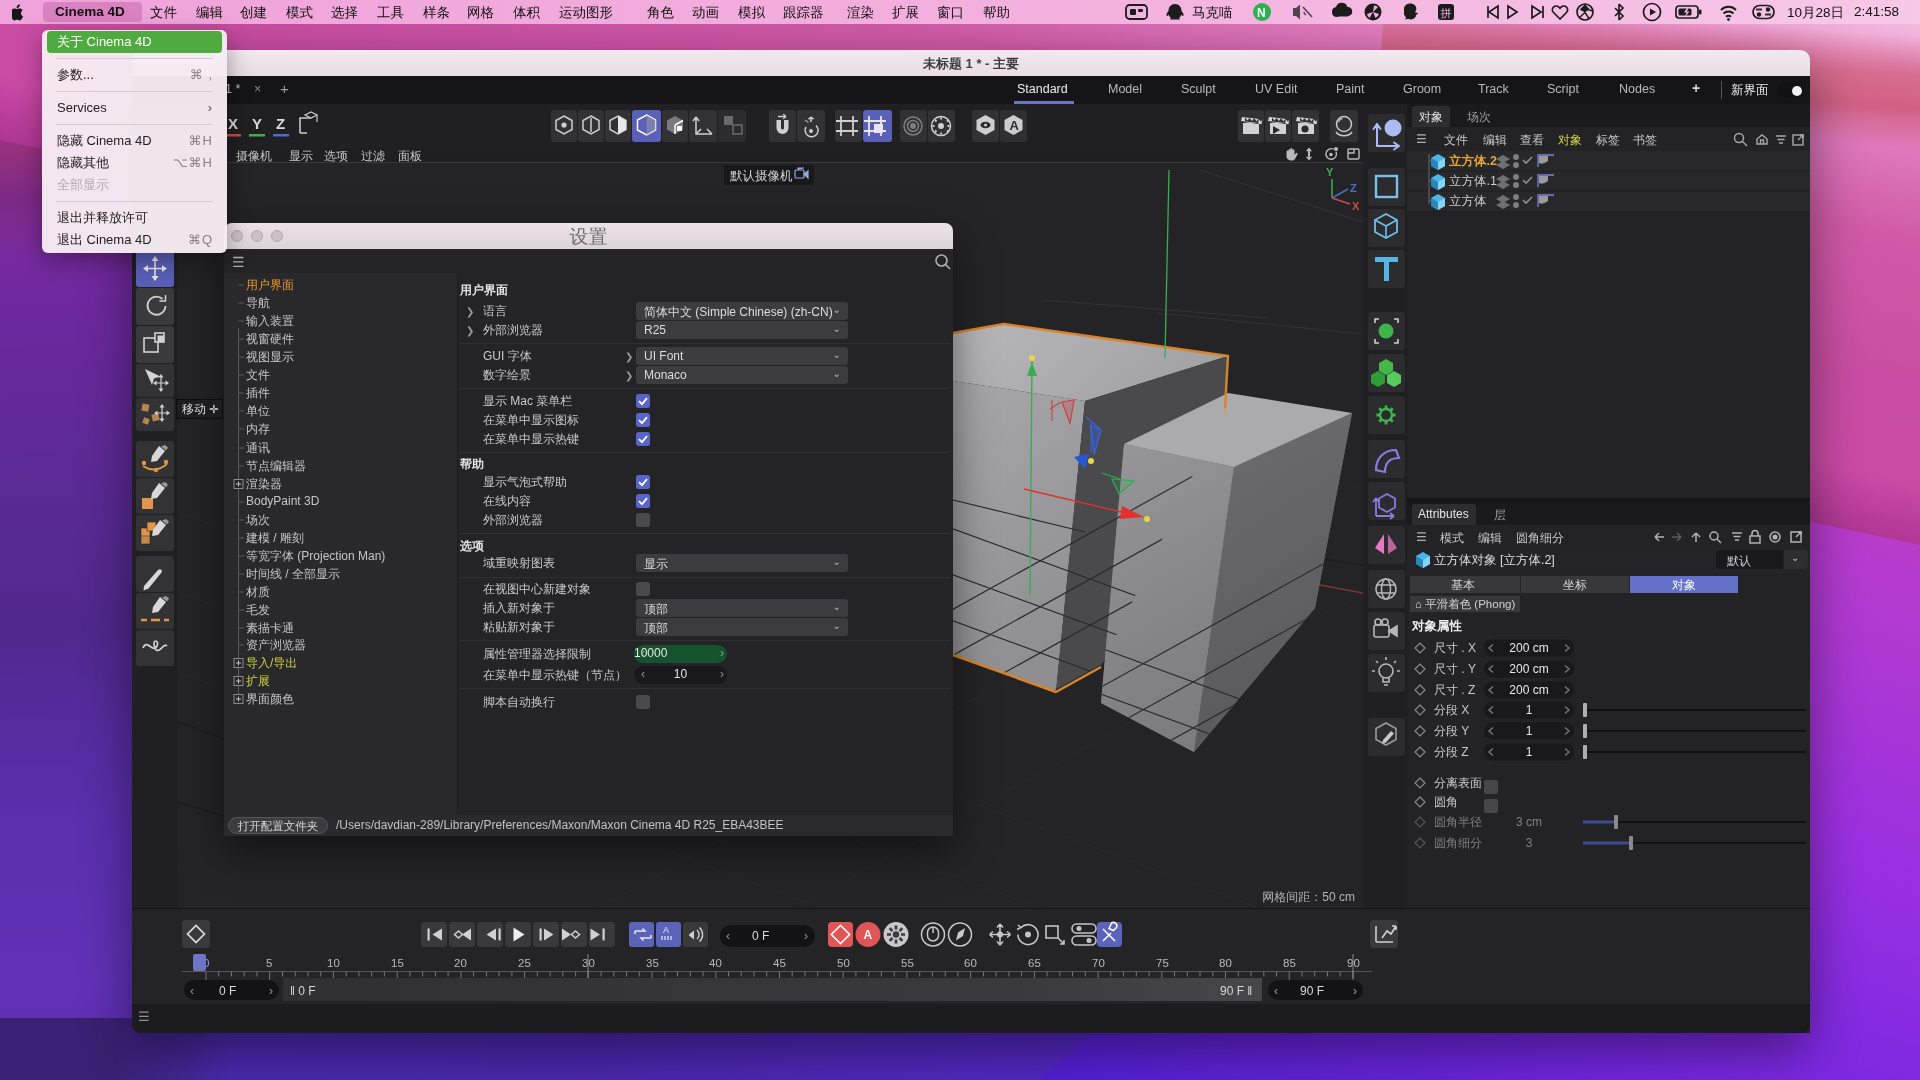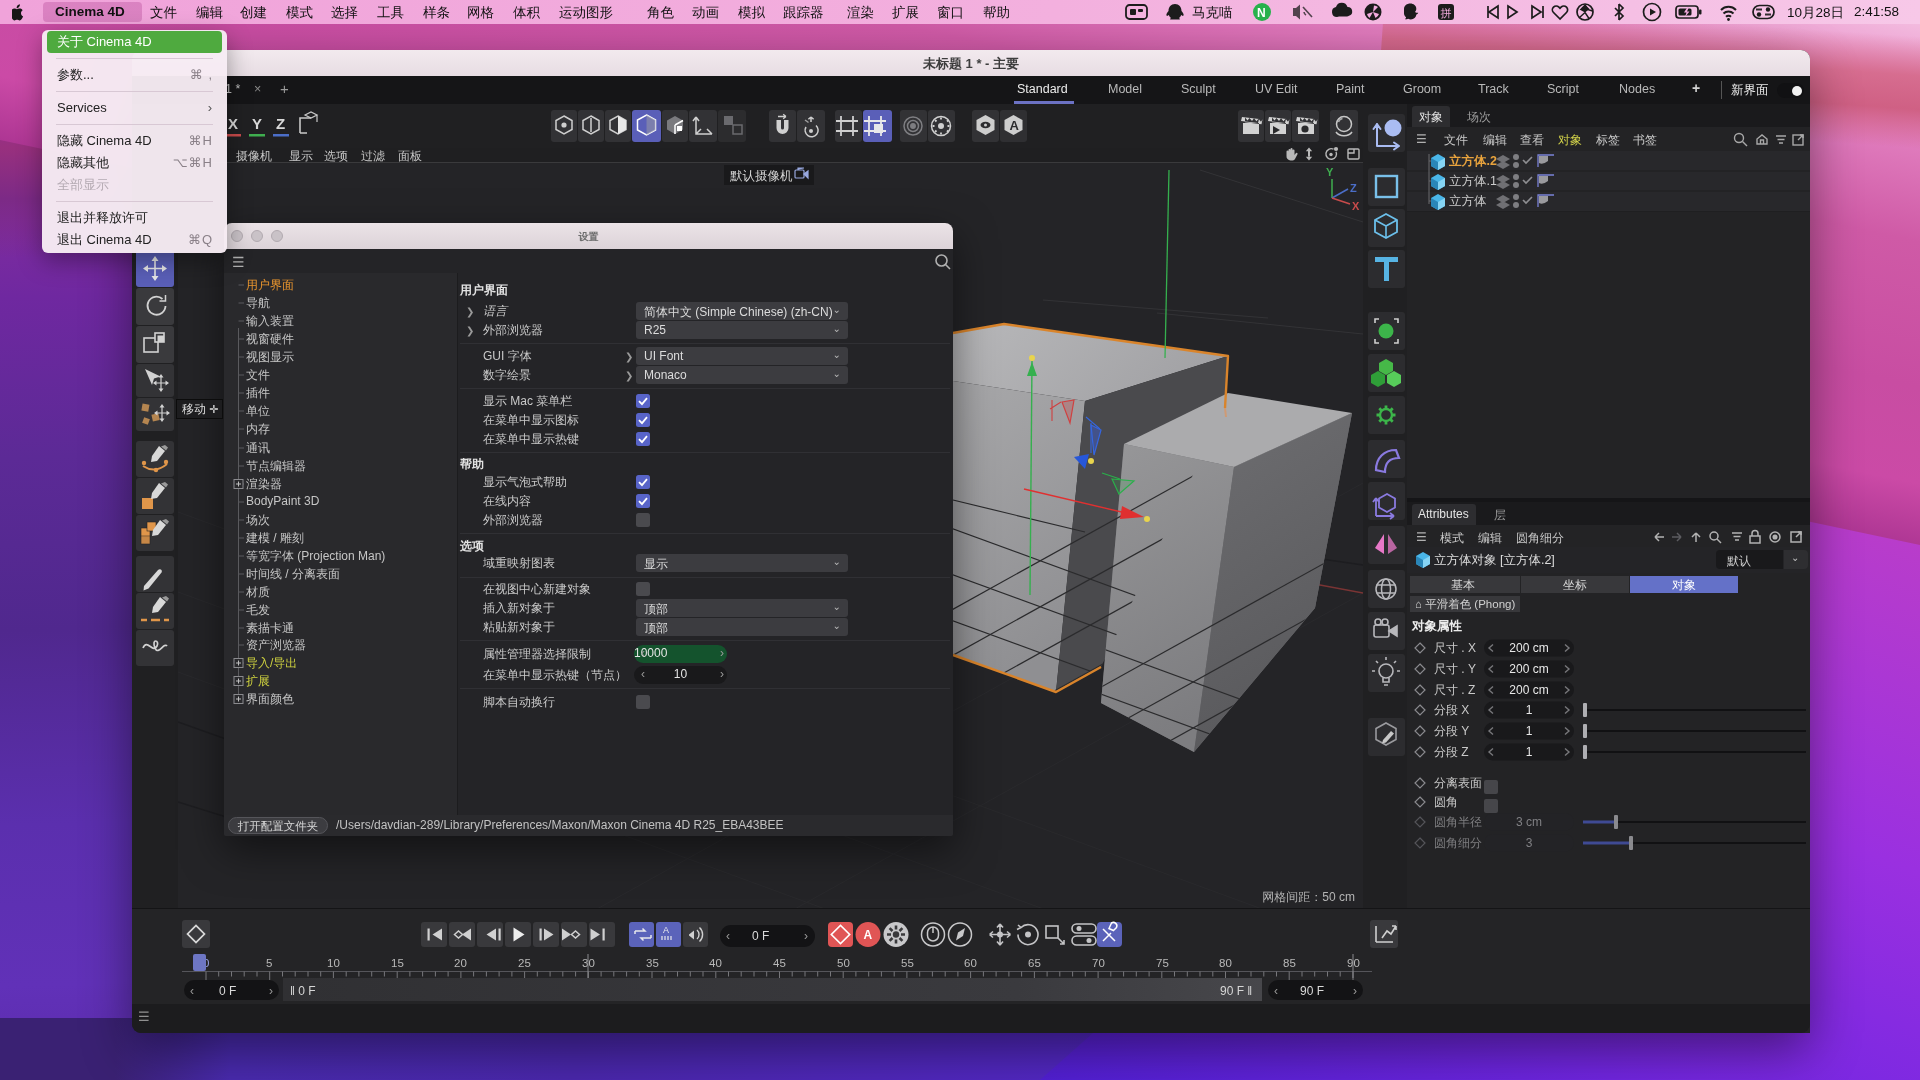--- a/index.html
+++ b/index.html
@@ -27,21 +27,21 @@
 #tabstrip{left:132px;top:76px;width:1678px;height:28px;background:#151517;color:#b9b9b9;font-size:12.5px}
 #toolbar{left:132px;top:104px;width:1678px;height:44px;background:#202022}
 #vpmenu{left:178px;top:148px;width:1185px;height:14px;color:#c6c6c6;font-size:12px}
 #lefttools{left:132px;top:104px;width:46px;height:804px;background:#202022}
 #rightdock{left:1363px;top:104px;width:44px;height:929px;background:#202022}
 #rpanel{left:1407px;top:104px;width:403px;height:929px;background:#232325}
 #timeline{left:132px;top:908px;width:1678px;height:96px;background:#242426}
 #statusbar{left:132px;top:1004px;width:1678px;height:29px;background:#1c1c1e;border-radius:0 0 9px 9px}
 
 #dlg{left:224px;top:223px;width:729px;height:613px;background:#242427;border-radius:8px 8px 2px 2px;box-shadow:0 14px 40px rgba(0,0,0,.5)}
-#dlgtitle{left:224px;top:223px;width:729px;height:26px;background:linear-gradient(#ebe3e7,#dcd3d8);border-radius:8px 8px 0 0;text-align:center;line-height:27px;font-size:10px;font-weight:700;color:#6e6e6e}
+#dlgtitle{left:224px;top:223px;width:729px;height:26px;background:linear-gradient(#ebe3e7,#dcd3d8);border-radius:8px 8px 0 0;text-align:center;line-height:27px;font-size:19px;font-weight:400;color:#6e6e6e}
 .tl{position:absolute;top:230px;width:12px;height:12px;border-radius:50%;background:#c9c2c7;border:0.5px solid #b2aab0}
 .t{position:absolute;white-space:nowrap}
 .g12{font-size:12px;color:#c8c8c8}
 </style></head>
 <body>
 <div id="wp0" class="a"></div>
 <div id="wpb" class="a"></div>
 <div id="wpr" class="a"></div>
 <div id="wpl" class="a"></div>
 <div id="wp1" class="a"></div>
@@ -978,35 +978,35 @@
       <div class="t" style="left:22px;top:112px;color:#c6c6c6">插件</div>
       <div class="t" style="left:22px;top:130px;color:#c6c6c6">单位</div>
       <div class="t" style="left:22px;top:148px;color:#c6c6c6">内存</div>
       <div class="t" style="left:22px;top:167px;color:#c6c6c6">通讯</div>
       <div class="t" style="left:22px;top:185px;color:#c6c6c6">节点编辑器</div>
       <div class="t" style="left:22px;top:203px;color:#c6c6c6">渲染器</div>
       <div class="t" style="left:22px;top:221px;color:#c6c6c6">BodyPaint 3D</div>
       <div class="t" style="left:22px;top:239px;color:#c6c6c6">场次</div>
       <div class="t" style="left:22px;top:257px;color:#c6c6c6">建模 / 雕刻</div>
       <div class="t" style="left:22px;top:275px;color:#c6c6c6">等宽字体 (Projection Man)</div>
-      <div class="t" style="left:22px;top:293px;color:#c6c6c6">时间线 / 分离表面</div>
+      <div class="t" style="left:22px;top:293px;color:#c6c6c6">时间线 / 全部显示</div>
       <div class="t" style="left:22px;top:311px;color:#c6c6c6">材质</div>
       <div class="t" style="left:22px;top:329px;color:#c6c6c6">毛发</div>
       <div class="t" style="left:22px;top:347px;color:#c6c6c6">素描卡通</div>
       <div class="t" style="left:22px;top:364px;color:#c6c6c6">资产浏览器</div>
       <div class="t" style="left:22px;top:382px;color:#cfd23f">导入/导出</div>
       <div class="t" style="left:22px;top:400px;color:#cfd23f">扩展</div>
       <div class="t" style="left:22px;top:418px;color:#c6c6c6">界面颜色</div>
     </div>
  <div class="a" style="left:0;top:592px;width:729px;height:21px;background:#2a2a2d;border-radius:0 0 2px 2px"></div>
  <div class="a" style="left:4px;top:594px;width:100px;height:17px;background:#3c3c40;border:1px solid #55555a;border-radius:9px;font-size:11.5px;color:#d6d6d6;text-align:center;line-height:16px">打开配置文件夹</div>
  <div class="t" style="left:112px;top:595px;font-size:12px;color:#c2c2c2">/Users/davdian-289/Library/Preferences/Maxon/Maxon Cinema 4D R25_EBA43BEE</div>
  <div id="dlgright" class="a" style="left:233px;top:50px;width:496px;height:542px;font-size:12px;color:#c9c9c9;overflow:hidden">
       <div class="t" style="left:3px;top:9px;font-weight:700;color:#e2e2e2">用户界面</div>
-      <div class="t" style="left:26px;top:30px;font-style:italic;">语言</div>
+      <div class="t" style="left:26px;top:30px;">语言</div>
       <div class="t" style="left:9px;top:33px;font-size:10px;color:#9a9a9a">❯</div>
       <div class="a" style="left:179px;top:29px;width:212px;height:18px;background:#3c3c40;border-radius:3px">
         <div class="t" style="left:8px;top:2px;color:#dcdcdc;font-size:12px">简体中文 (Simple Chinese) (zh-CN)</div>
         <div class="t" style="right:7px;top:2px;color:#b8b8b8;font-size:10px">⌄</div>
       </div>
       <div class="t" style="left:26px;top:49px;">外部浏览器</div>
       <div class="t" style="left:9px;top:52px;font-size:10px;color:#9a9a9a">❯</div>
       <div class="a" style="left:179px;top:48px;width:212px;height:18px;background:#3c3c40;border-radius:3px">
         <div class="t" style="left:8px;top:2px;color:#dcdcdc;font-size:12px">R25</div>
         <div class="t" style="right:7px;top:2px;color:#b8b8b8;font-size:10px">⌄</div>

